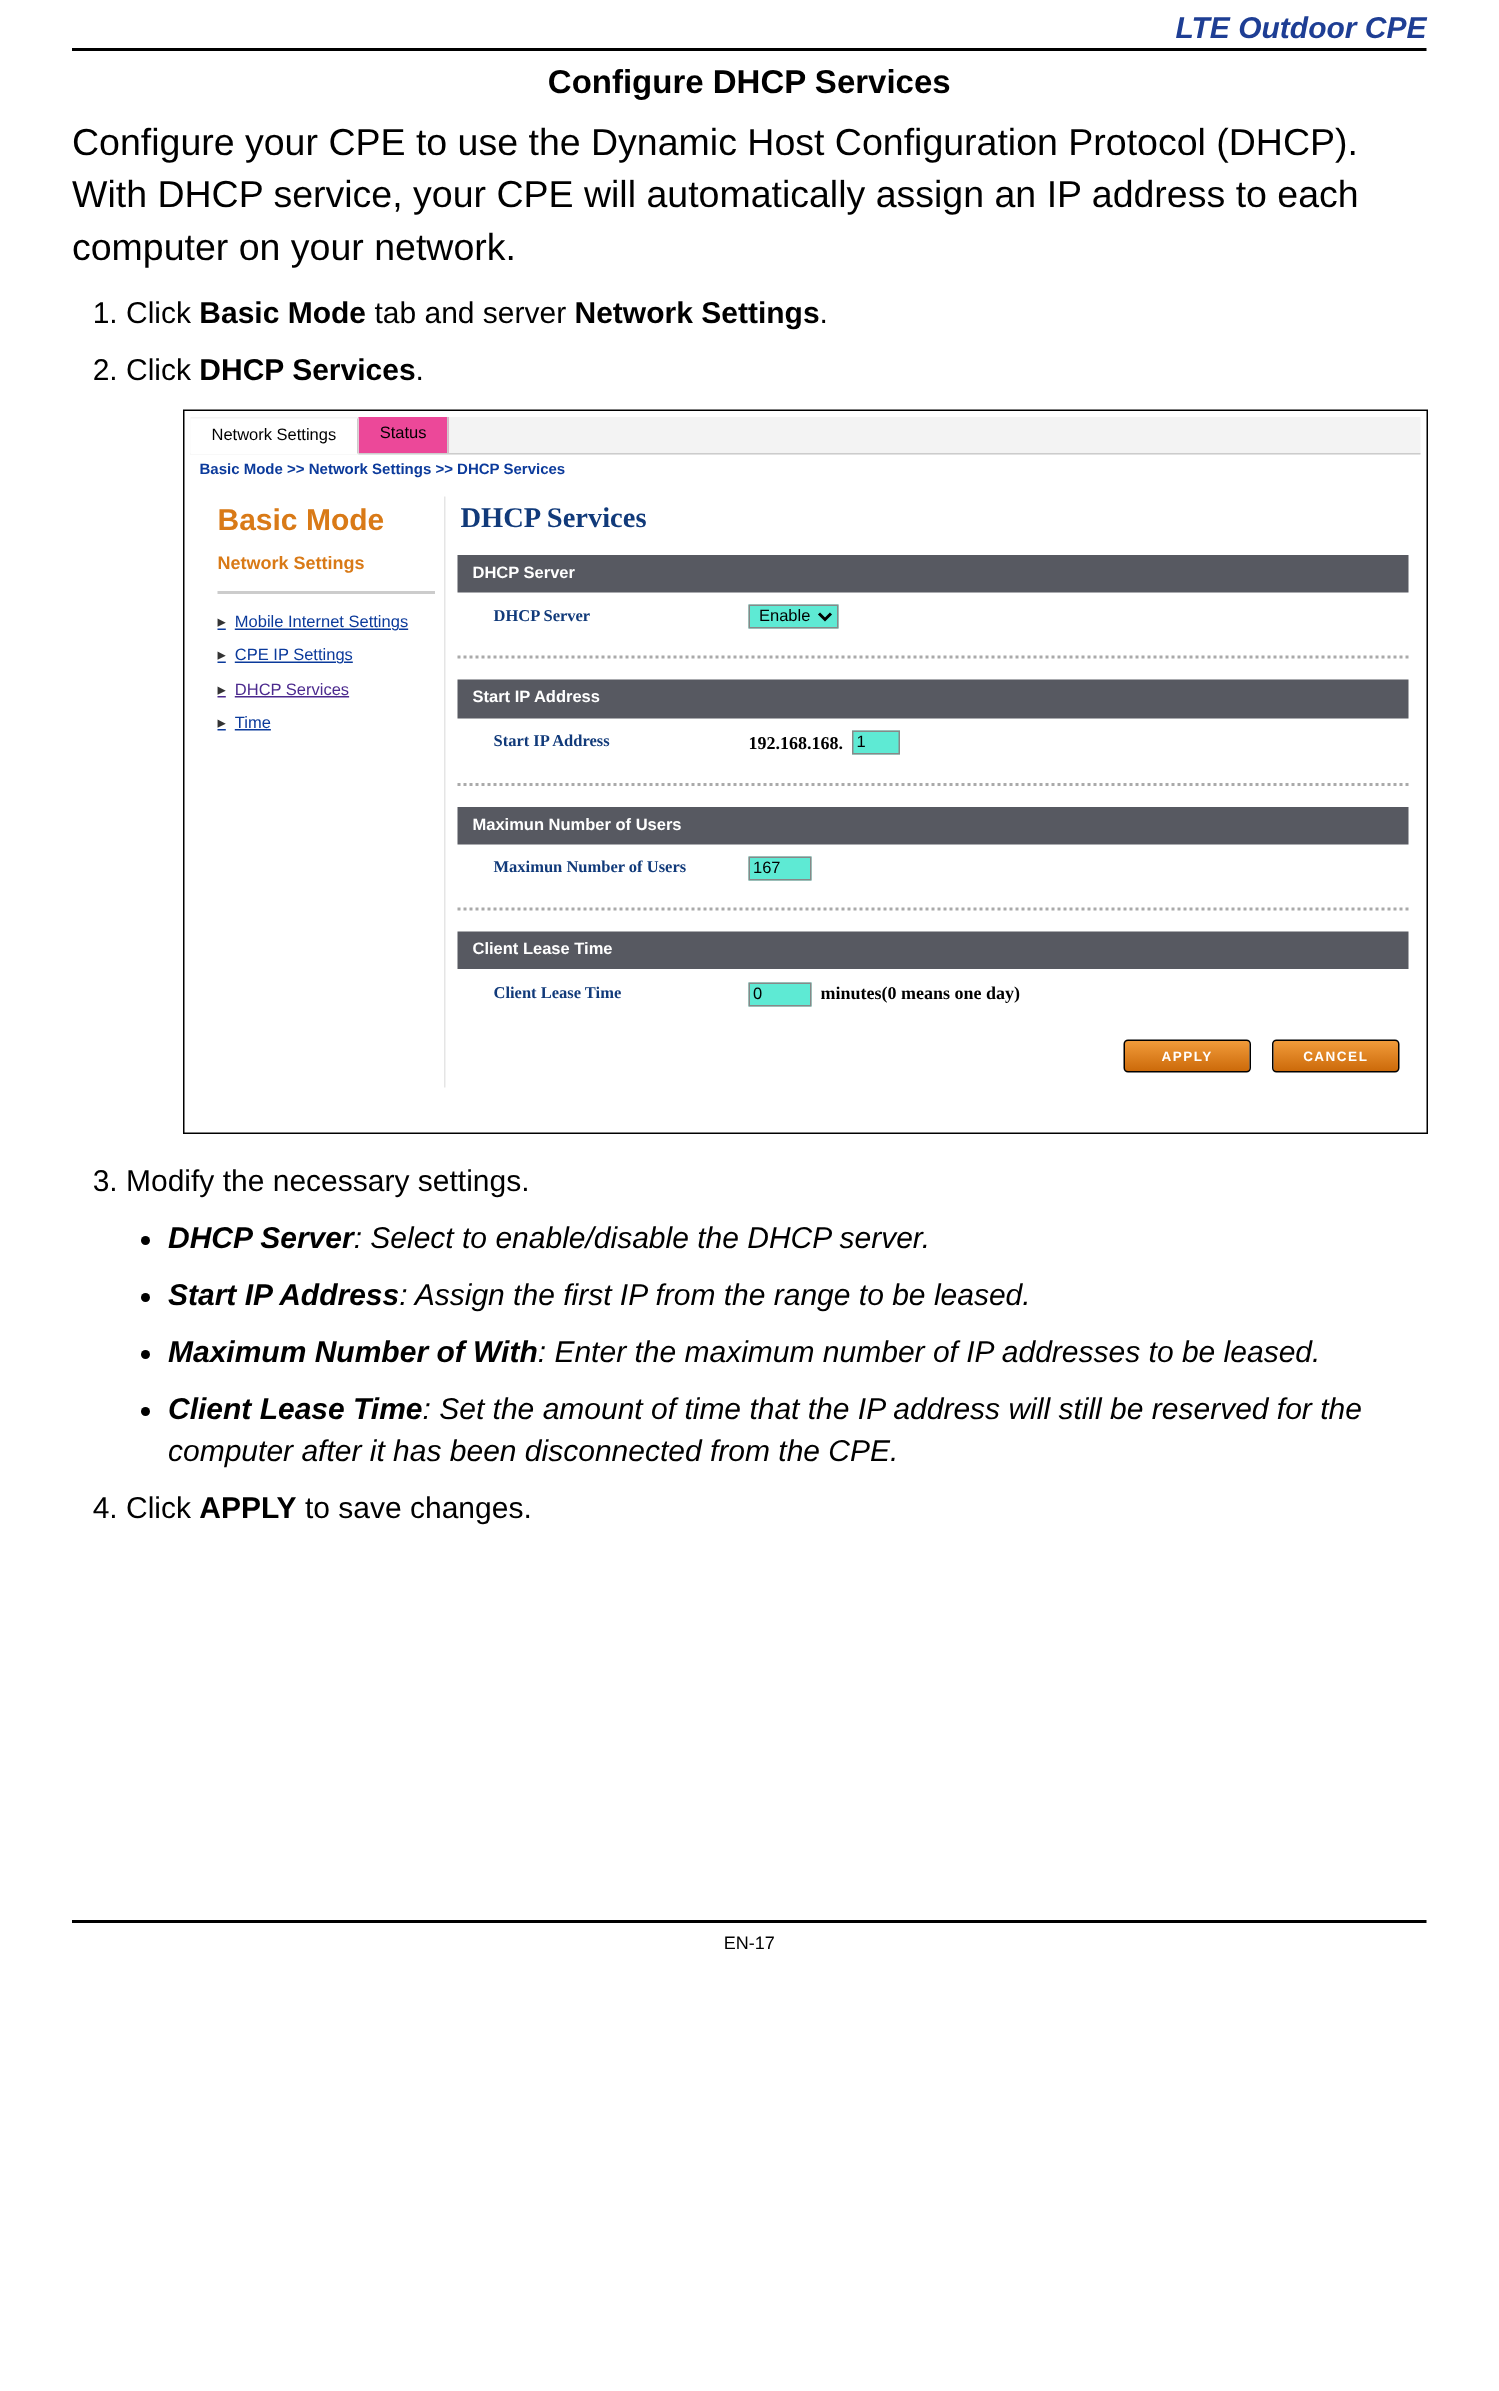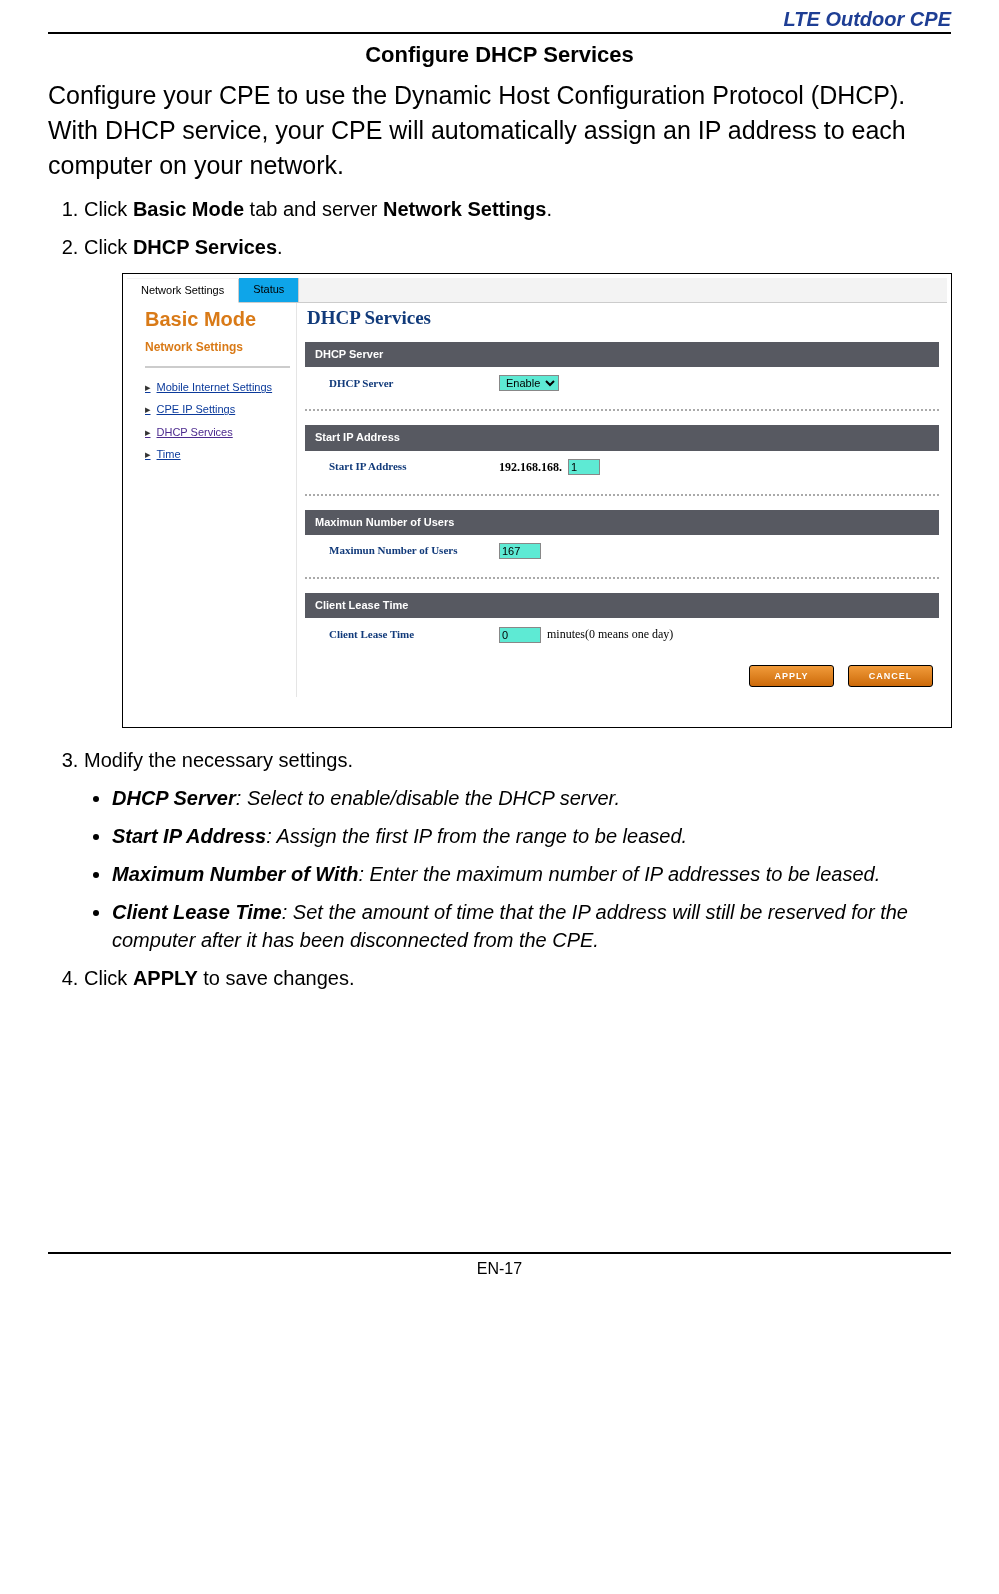--- a/index.html
+++ b/index.html
@@ -63,21 +63,21 @@
   }
   .ui-tabs {
     display: flex;
     background: #f3f3f3;
     border-bottom: 1px solid #ccc;
   }
   .ui-tab {
     padding: 4px 14px;
     font-size: 11px;
     border-right: 1px solid #ccc;
-    background: #0ea5e9;
+    background: #ec4899;
     cursor: pointer;
   }
   .ui-tab.active { background: #fff; border-bottom: 1px solid #fff; position: relative; top: 1px; }
   .breadcrumb {
     font-size: 10px;
     color: #0b3a9b;
     padding: 4px 6px 10px 6px;
     font-weight: bold;
   }
   .ui-body { display: flex; gap: 8px; min-height: 420px; padding-bottom: 26px;}
@@ -151,21 +151,21 @@
   .row-value { font-size: 11px; display: flex; align-items: center; gap: 6px;}
   .row-value select, .row-value input[type=text] {
     font-size: 11px;
     border: 1px solid #888;
     padding: 0 2px;
     height: 16px;
     line-height: 14px;
     background: #5eead4;
   }
   .ip-prefix { font-family: "Times New Roman", serif; font-weight: bold; font-size: 12px; color:#000;}
-  .hint { font-family: "Times New Roman", serif; font-weight: normal; font-size: 12px; color:#000;}
+  .hint { font-family: "Times New Roman", serif; font-weight: bold; font-size: 12px; color:#000;}
   .dashed-divider {
     border: 0;
     border-top: 2px dotted #aaa;
     margin: 4px 0 14px 0;
   }
   .btn-row {
     display: flex;
     gap: 14px;
     justify-content: flex-end;
     padding: 4px 6px 0 0;
@@ -182,21 +182,21 @@
     display: flex;
     align-items: center;
     justify-content: center;
     background: linear-gradient(to bottom, #f19b3a 0%, #cc6a0a 100%);
     cursor: pointer;
   }
 
   .page-footer {
     border-top: 2px solid #000;
     text-align: center;
-    font-size: 16px;
+    font-size: 12px;
     padding-top: 6px;
     margin-top: 260px;
   }
 </style>
 </head>
 <body>
 
 <div class="doc-header-label">LTE Outdoor CPE</div>
 
 <div class="section-title">Configure DHCP Services</div>
@@ -209,20 +209,21 @@
   </li>
   <li>
     <span>Click </span><b>DHCP Services</b><span>.</span>
 
     
     <div class="embedded-ui">
       <div class="ui-tabs">
         <div class="ui-tab active">Network Settings</div>
         <div class="ui-tab">Status</div>
       </div>
+      <div class="breadcrumb">Basic Mode &gt;&gt; Network Settings &gt;&gt; DHCP Services</div>
       <div class="ui-body">
         <div class="sidebar">
           <div class="mode-title">Basic Mode</div>
           <div class="mode-subtitle">Network Settings</div>
           <hr class="sidebar-divider">
           <div class="side-item">
               <span class="bullet">▸</span>
               <span>Mobile Internet Settings</span>
             </div>
           <div class="side-item">

